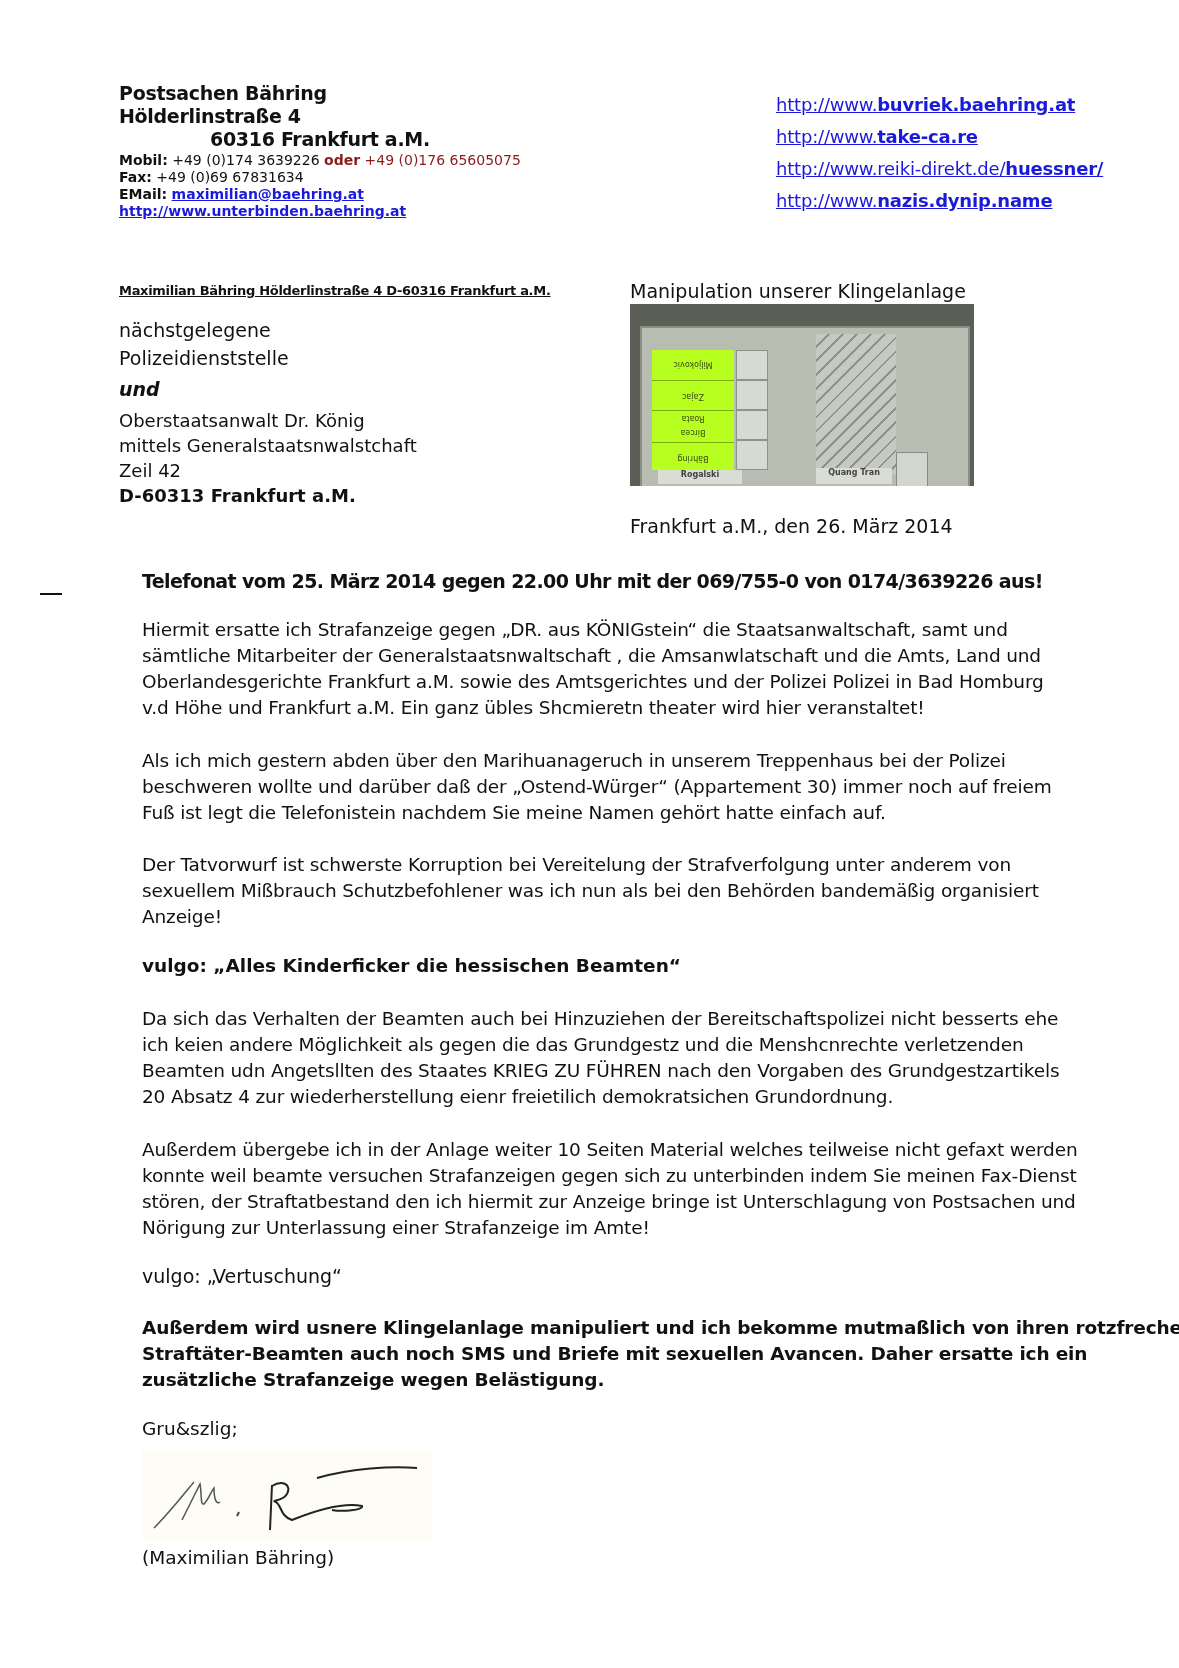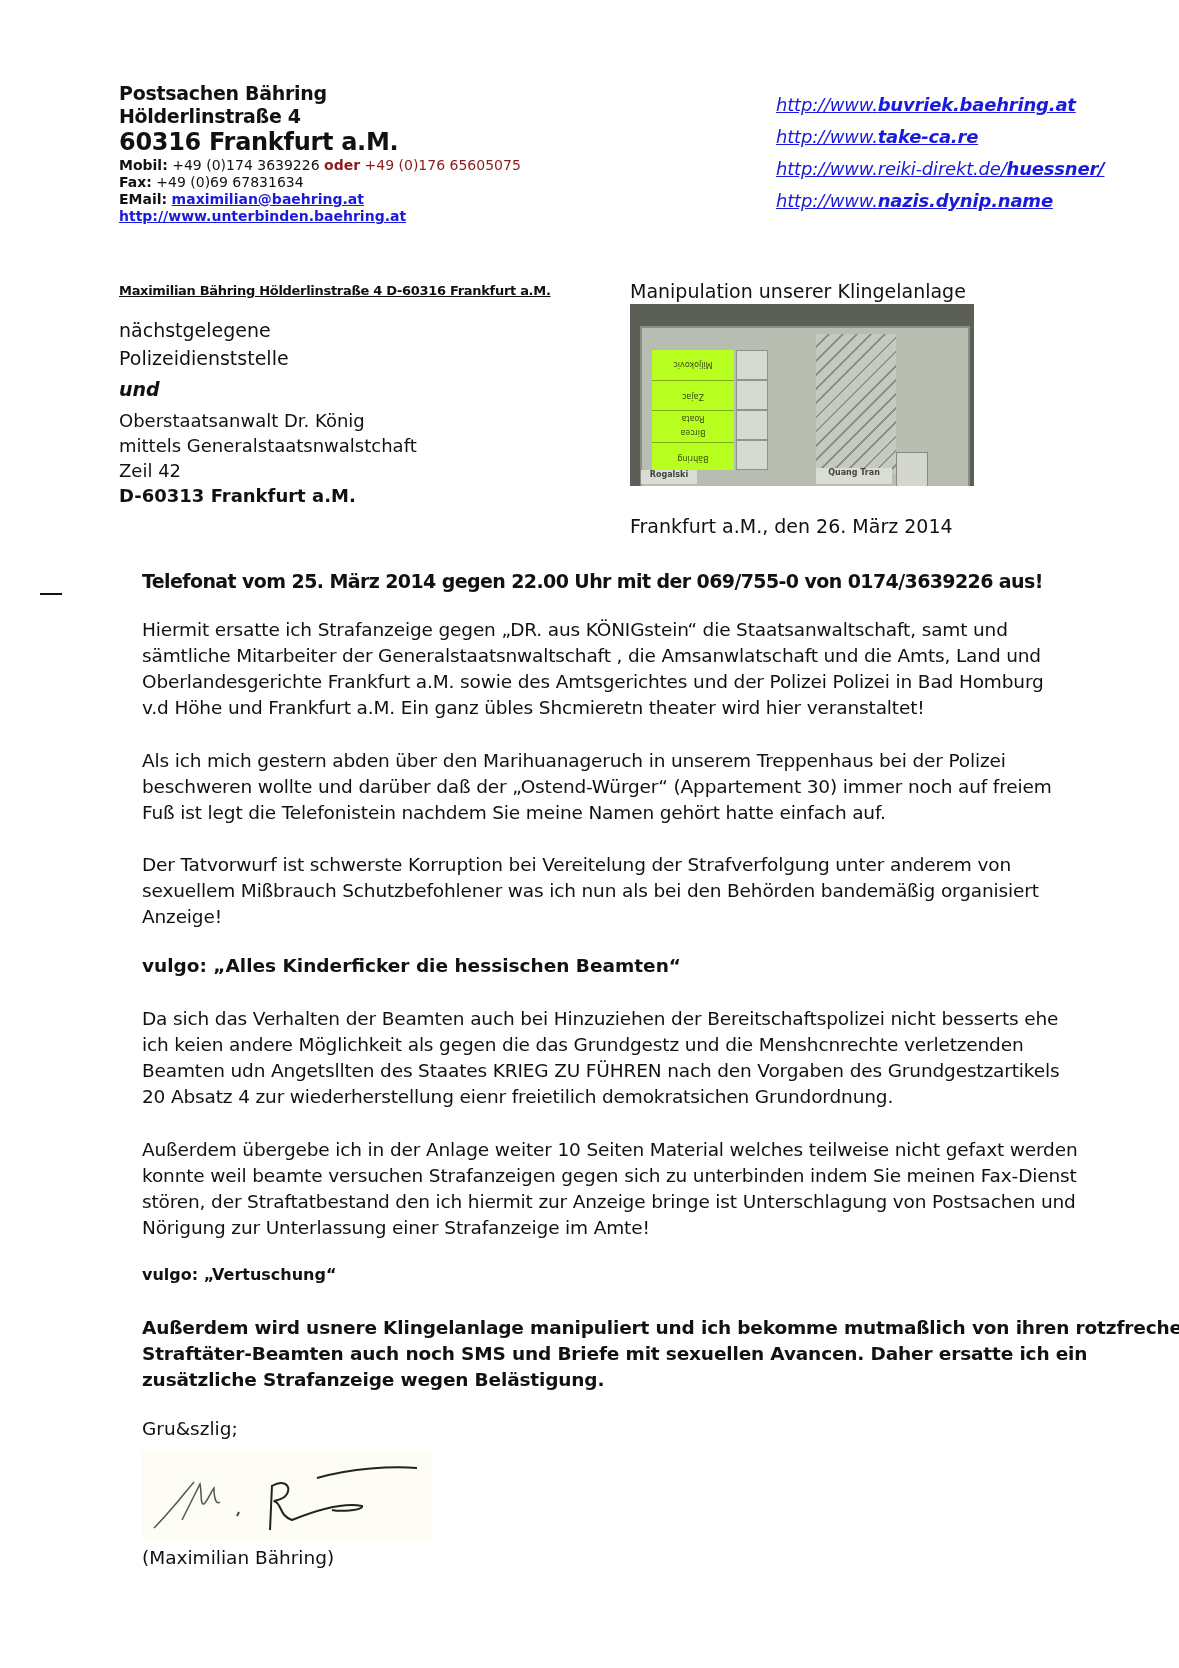--- a/index.html
+++ b/index.html
@@ -3,29 +3,29 @@
   <meta charset="utf-8">
   <style>
     html, body { margin: 0; padding: 0; background: #ffffff; }
     body {
       width: 1179px; height: 1668px; position: relative; overflow: hidden;
       font-family: "DejaVu Sans", sans-serif; color: #111;
     }
     .abs { position: absolute; }
     .sender { left: 119px; top: 84px; line-height: 1; }
     .sender .big { font-size: 19px; font-weight: bold; letter-spacing: -0.3px; margin-bottom: 4px; white-space: nowrap; }
-    .sender .big.big3 { font-size: 24px; }
+    .sender .big.big3 { font-size: 19px; text-align: center; }
     .sender .small { font-size: 14px; margin-top: 3px; white-space: nowrap; }
     .sender .lbl { font-weight: bold; }
     .dark-red { color: #8b1a1a; }
     a.lnk { color: #1a1adc; text-decoration: underline; }
     .bold { font-weight: bold; }
 
     .links { left: 776px; top: 94px; }
-    .links .row { font-size: 18px; font-weight: bold; margin-bottom: 11px; white-space: nowrap; letter-spacing: -0.2px; font-style: italic; }
+    .links .row { font-size: 18px; font-weight: bold; margin-bottom: 11px; white-space: nowrap; letter-spacing: -0.2px; }
     .links .row .thin { font-weight: normal; }
 
     .return-addr { left: 119px; top: 283px; font-size: 13px; font-weight: bold; text-decoration: underline; white-space: nowrap; letter-spacing: -0.3px; }
     .recipient { left: 119px; top: 316px; font-size: 19px; line-height: 28px; }
     .recipient .und { font-style: italic; font-weight: bold; margin: 3px 0 5px; }
     .recipient .r2 { font-size: 18px; line-height: 25px; }
     .recipient .last { font-weight: bold; font-size: 18px; }
 
     .photo-caption { left: 630px; top: 280px; font-size: 19px; white-space: nowrap; }
     .photo { left: 630px; top: 304px; width: 344px; height: 182px; background: #5b5f55; overflow: hidden; }
@@ -44,21 +44,21 @@
 
     .subject { left: 142px; top: 570px; font-size: 19px; font-weight: bold; white-space: nowrap; letter-spacing: -0.6px; }
     .para { left: 142px; width: 960px; font-size: 18.5px; line-height: 26px; letter-spacing: -0.15px; }
     .para .ln { white-space: nowrap; display: block; }
     .p1 { top: 617px; }
     .p2 { top: 748px; }
     .p3 { top: 852px; }
     .vulgo1 { left: 142px; top: 955px; font-size: 18.5px; font-weight: bold; white-space: nowrap; }
     .p4 { top: 1006px; }
     .p5 { top: 1137px; }
-    .vulgo2 { left: 142px; top: 1265px; font-size: 16px; font-weight: bold; white-space: nowrap; text-align: right; }
+    .vulgo2 { left: 142px; top: 1265px; font-size: 19px; font-weight: normal; white-space: nowrap; text-align: right; }
     .p6 { top: 1315px; font-weight: bold; }
     .closing { left: 142px; top: 1418px; font-size: 18.5px; white-space: nowrap; }
     .signature { left: 142px; top: 1450px; width: 290px; height: 90px; background: #fdfcf5; }
     .signame { left: 142px; top: 1547px; font-size: 18.5px; white-space: nowrap; }
   </style>
 </head>
 <body>
 
 <div class="abs sender">
   <div class="big">Postsachen Bähring</div>
@@ -113,21 +113,21 @@
     <div class="gname" style="top:78px">Bircea</div>
     <div class="gline" style="top:92px"></div>
     <div class="gname" style="top:104px">Bähring</div>
   </div>
   <div class="btnc" style="top:46px"></div>
   <div class="btnc" style="top:76px"></div>
   <div class="btnc" style="top:106px"></div>
   <div class="btnc" style="top:136px"></div>
   <div class="stripes"></div>
   <div class="bell"></div>
-  <div class="tag" style="left:11px;top:166px;width:56px;height:14px">Rogalski</div>
+  <div class="tag" style="left:28px;top:166px;width:84px;height:14px">Rogalski</div>
   <div class="tag" style="left:186px;top:164px;width:76px;height:16px">Quang Tran</div>
 </div>
 <div class="abs date">Frankfurt a.M., den 26. März 2014</div>
 
 <div class="abs margin-dash"></div>
 
 <div class="abs subject">Telefonat  vom 25. März 2014 gegen 22.00 Uhr mit der 069/755-0 von 0174/3639226 aus!</div>
 
 <div class="abs para p1">
   <span class="ln">Hiermit ersatte ich Strafanzeige gegen „DR. aus KÖNIGstein“ die Staatsanwaltschaft, samt und</span>

